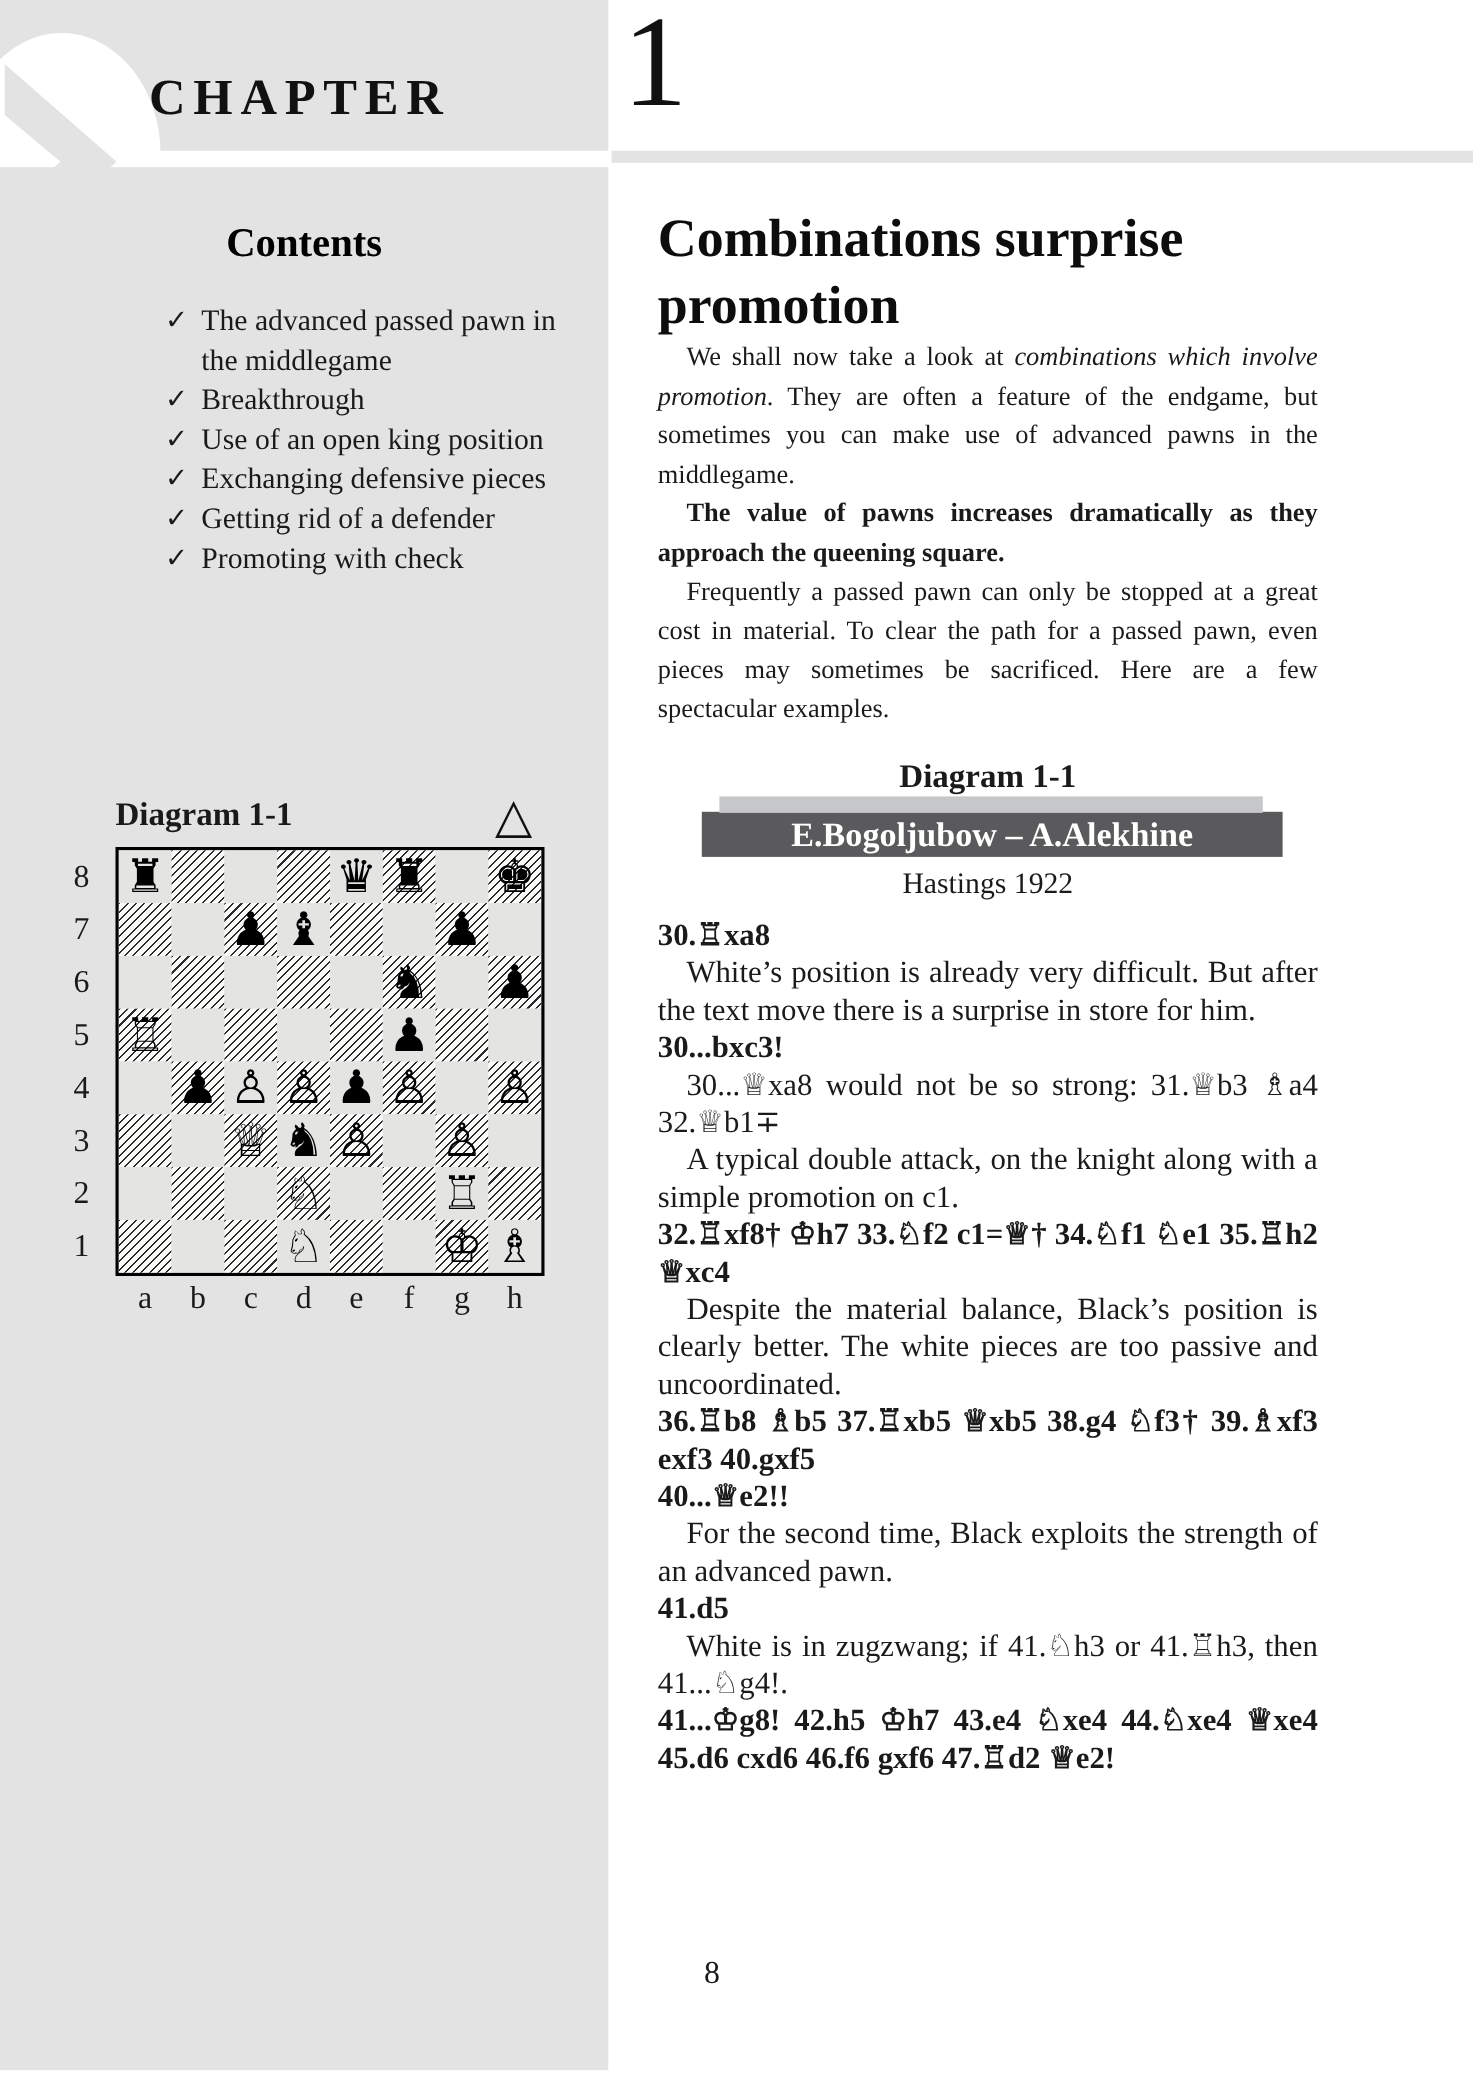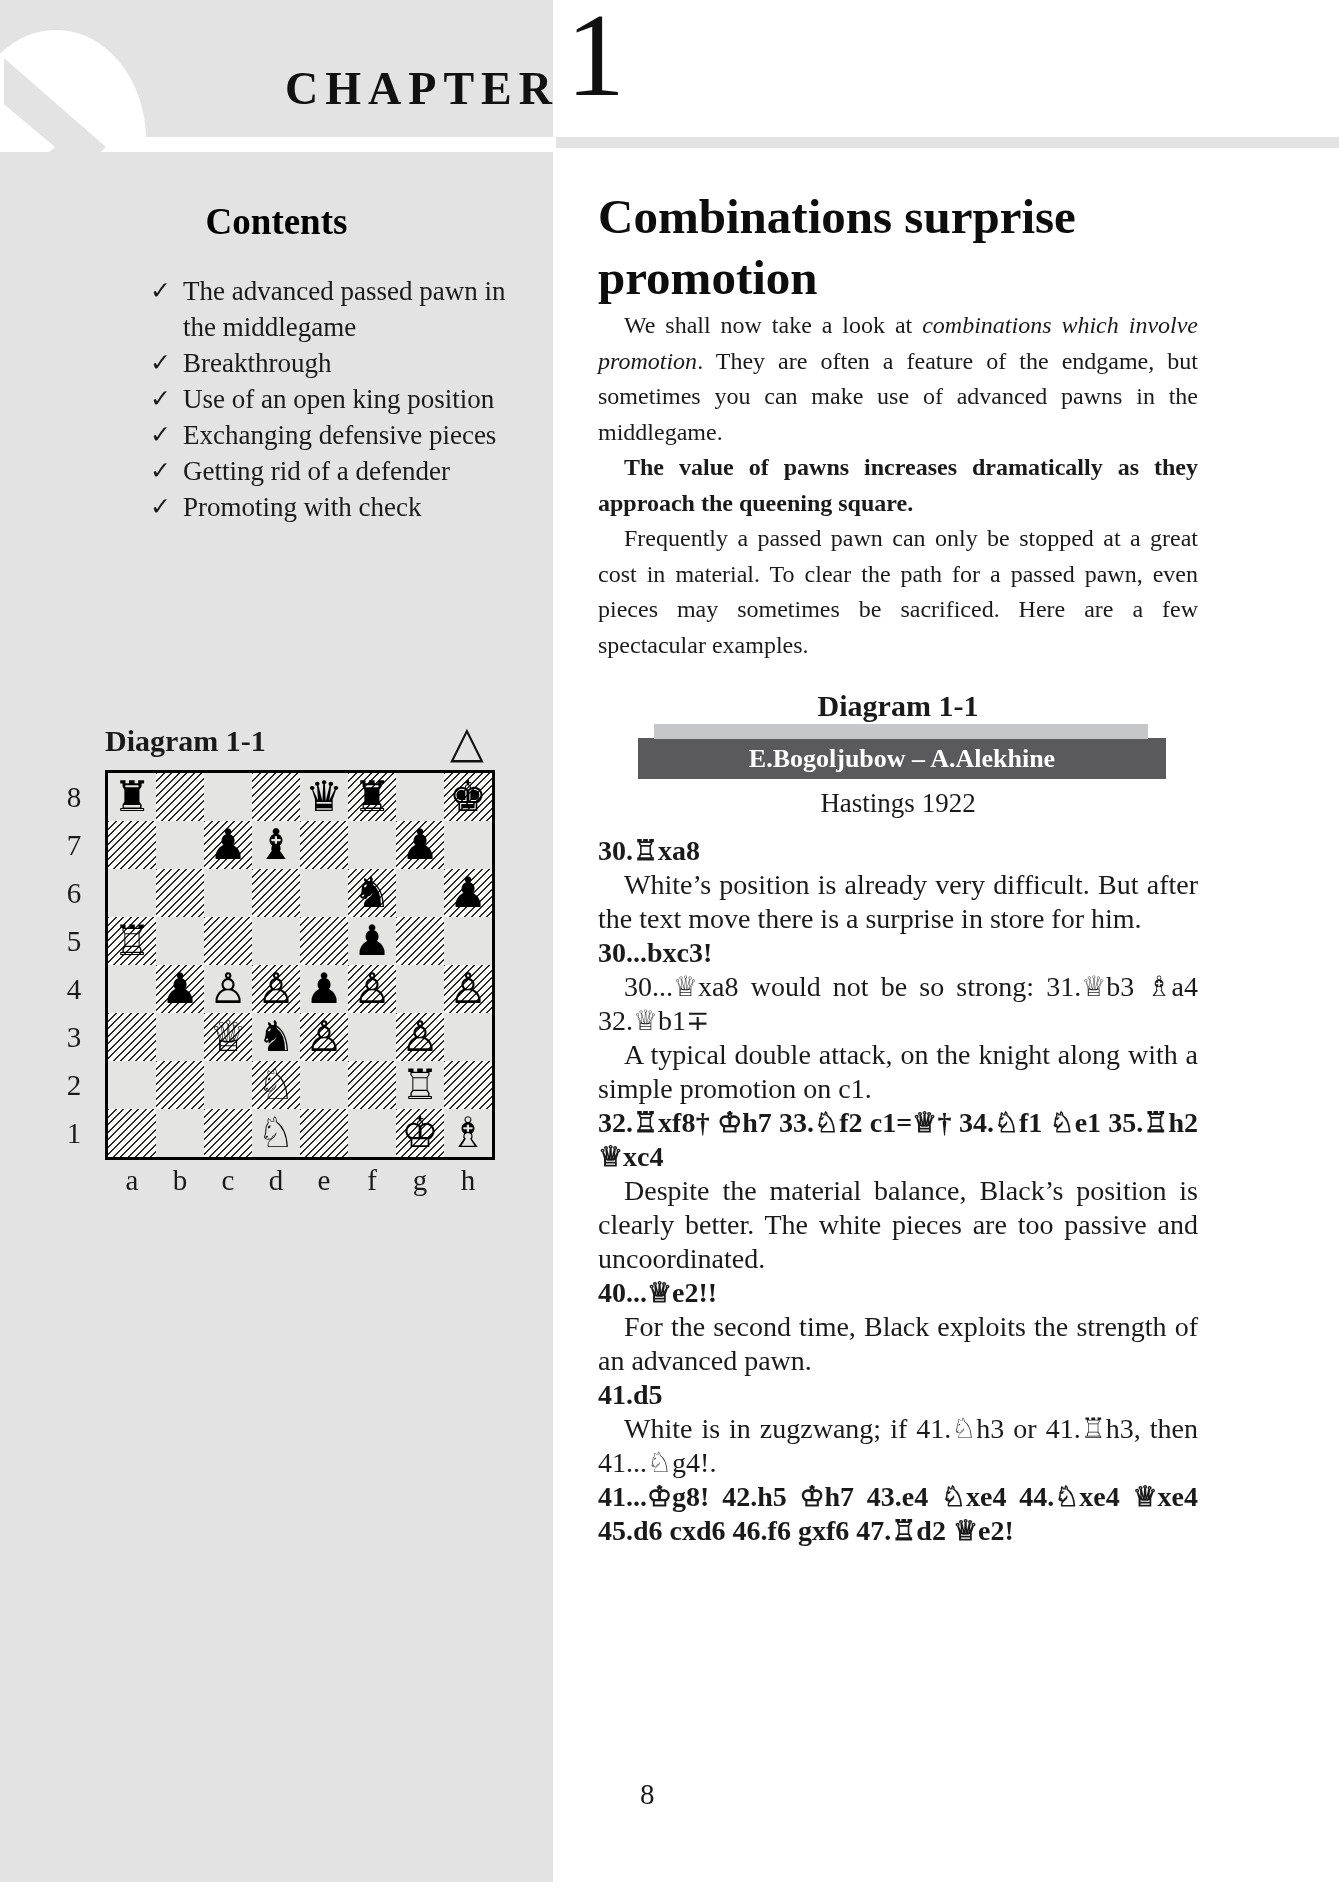--- a/index.html
+++ b/index.html
@@ -9,22 +9,22 @@
     overflow:hidden;
   }
   
   .gray-band{position:absolute;left:0;top:0;width:553px;height:137px;background:#e3e3e3;}
   .sidebar{position:absolute;left:0;top:152px;width:553px;height:1730px;background:#e3e3e3;}
   .top-rule{position:absolute;left:556px;top:137px;width:783px;height:11px;background:#e3e3e3;}
   
   .decor-circle{position:absolute;left:-34px;top:30px;width:180px;height:220px;background:#ffffff;border-radius:50%;}
   .decor-arrow{position:absolute;left:4px;top:58px;width:102px;height:178px;background:#e3e3e3;
     clip-path:polygon(0 0,100% 50%,4% 100%,4% 72%,50% 50%,0 26%);}
-  .chapter-word{position:absolute;left:0;top:62px;width:545px;text-align:right;
-    font-size:46px;font-weight:700;letter-spacing:7px;color:#111;padding-left:14px;}
+  .chapter-word{position:absolute;left:0;top:62px;width:545px;text-align:center;
+    font-size:46px;font-weight:700;letter-spacing:7px;color:#111;}
   .chapter-number{position:absolute;left:566px;top:-14px;font-size:118px;line-height:140px;color:#111;}
   
   .contents-title{margin:48px 0 0;text-align:center;font-size:37px;font-weight:700;color:#000000;}
   .contents-list{list-style:none;margin:30px 0 0;padding:0 25px 0 150px;}
   .contents-list li{position:relative;padding-left:33px;font-size:27px;line-height:36px;}
   .contents-list .check{position:absolute;left:0;top:0;font-family:"DejaVu Sans",sans-serif;font-size:25px;}
   
   .diagram-label{position:absolute;left:105px;top:724px;font-size:30px;font-weight:700;}
   .to-move{position:absolute;left:450px;top:716px;font-family:"DejaVu Sans",sans-serif;font-size:44px;color:#111;}
   .board{position:absolute;left:105px;top:770px;width:384px;height:384px;border:3px solid #000;
@@ -42,21 +42,21 @@
   .main{position:absolute;left:598px;top:0;width:600px;}
   .main h1{margin:186px 0 0;font-size:49px;line-height:61px;font-weight:700;color:#0d0d0d;}
   p.body{margin:0;font-size:24px;line-height:35.5px;text-align:justify;font-family:Liberation Serif, serif;}
   p.indent{text-indent:26px;}
   p.bold{font-weight:700;}
   .first-para{margin-top:54px;}
   .diagram-heading{margin:26px 0 0;text-align:center;font-size:30px;font-weight:700;}
   .game-header{position:relative;margin:15px 0 0 40px;width:528px;height:41px;background:#5a5a5c;}
   .game-header .shadow{position:absolute;top:-14px;left:16px;right:18px;height:15px;background:#c6c7c9;}
   .game-header .players{position:relative;display:block;color:#ffffff;font-weight:700;
-    font-size:26px;line-height:41px;text-align:center;}
+    font-size:31px;line-height:41px;text-align:center;}
   .venue{margin:9px 0 0;text-align:center;font-size:27px;}
   .moves{margin-top:15px;}
   .moves p{margin:0;font-size:28px;line-height:34px;text-align:justify;}
   .moves p.move{font-weight:700;}
   .moves p.indent{text-indent:26px;}
   .page-number{position:absolute;left:640px;top:1778px;font-size:29px;}
 </style>
 </head>
 <body>
 
@@ -238,20 +238,21 @@
   <p class="venue">Hastings 1922</p>
 
   <div class="moves">
     <p class="move">30.♖xa8</p>
     <p class="indent">White’s position is already very difficult. But after the text move there is a surprise in store for him.</p>
     <p class="move">30...bxc3!</p>
     <p class="indent">30...♕xa8 would not be so strong: 31.♕b3 ♗a4 32.♕b1∓</p>
     <p class="indent">A typical double attack, on the knight along with a simple promotion on c1.</p>
     <p class="move">32.♖xf8† ♔h7 33.♘f2 c1=♕† 34.♘f1 ♘e1 35.♖h2 ♕xc4</p>
     <p class="indent">Despite the material balance, Black’s position is clearly better. The white pieces are too passive and uncoordinated.</p>
+    <p class="move">36.♖b8 ♗b5 37.♖xb5 ♕xb5 38.g4 ♘f3† 39.♗xf3 exf3 40.gxf5</p>
     <p class="move">40...♕e2!!</p>
     <p class="indent">For the second time, Black exploits the strength of an advanced pawn.</p>
     <p class="move">41.d5</p>
     <p class="indent">White is in zugzwang; if 41.♘h3 or 41.♖h3, then 41...♘g4!.</p>
     <p class="move">41...♔g8! 42.h5 ♔h7 43.e4 ♘xe4 44.♘xe4 ♕xe4 45.d6 cxd6 46.f6 gxf6 47.♖d2 ♕e2!</p>
   </div>
 </div>
 
 <div class="page-number">8</div>
 

